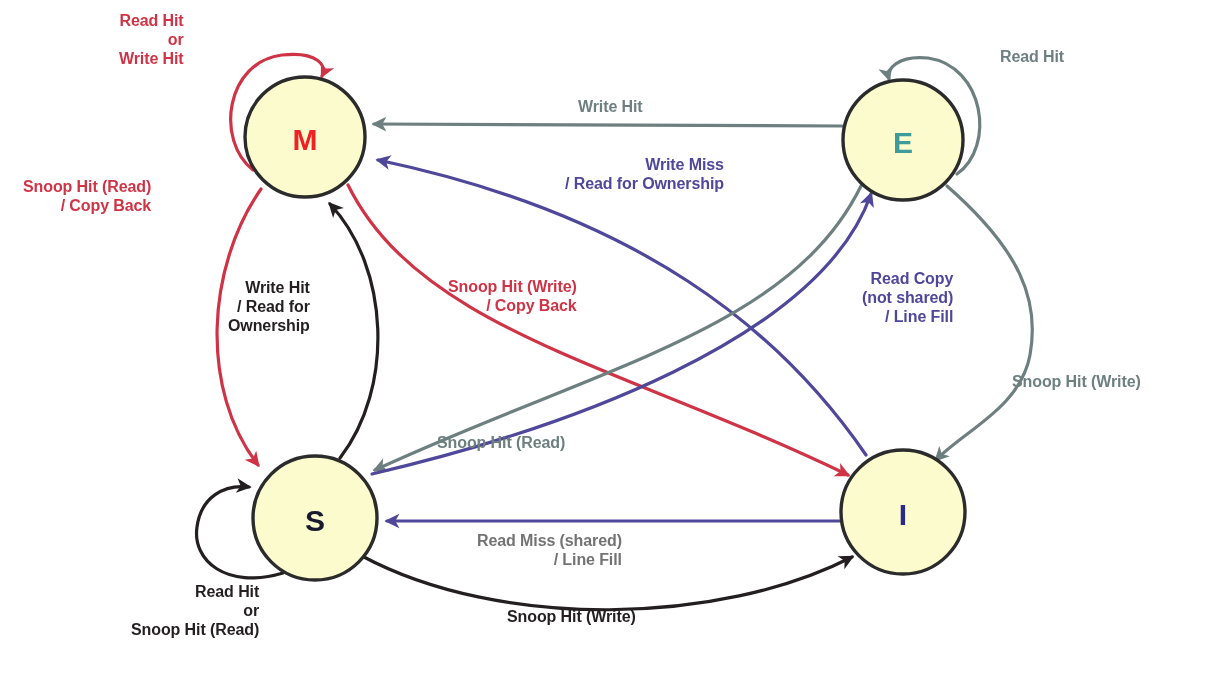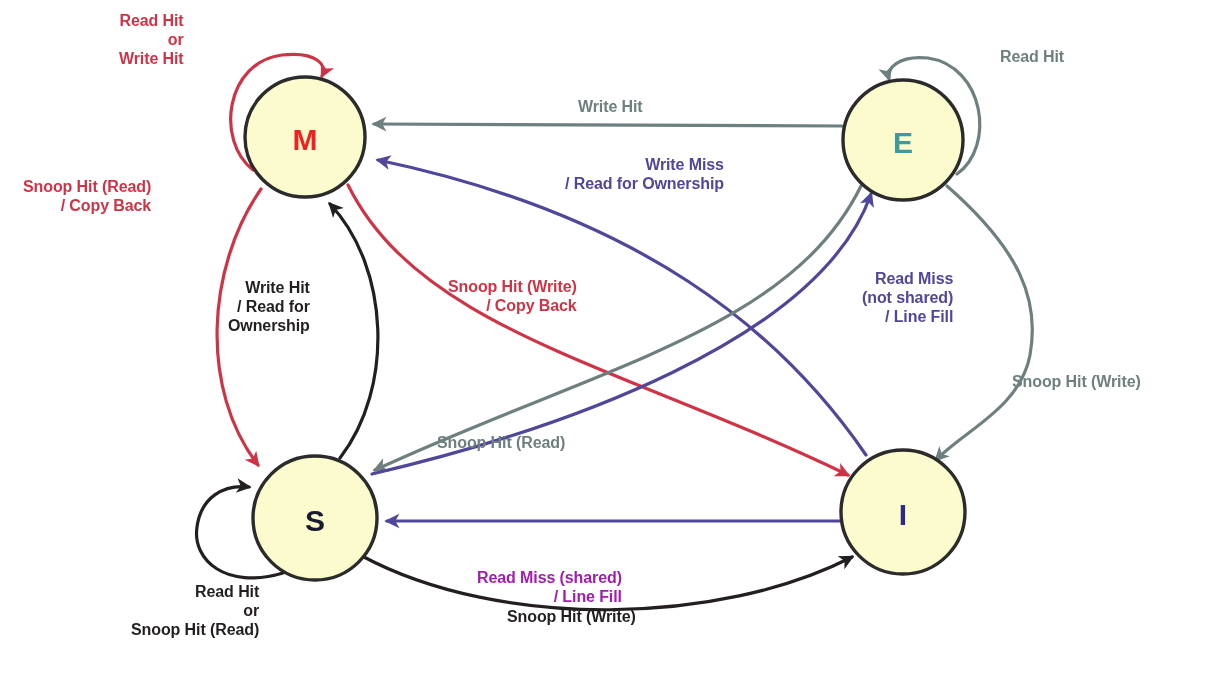--- a/index.html
+++ b/index.html
@@ -130,29 +130,29 @@
 Ownership</div>
 
   <div class="edge-label" style="left:578px; top:98px;  color:#6e7f7f;">Write Hit</div>
 
   <div class="edge-label" style="left:565px; top:156px; color:#4f479a;">Write Miss
 / Read for Ownership</div>
 
   <div class="edge-label" style="left:448px; top:278px; color:#cf3446;">Snoop Hit (Write)
 / Copy Back</div>
 
-  <div class="edge-label" style="left:862px; top:270px; color:#4f479a;">Read Miss
+  <div class="edge-label" style="left:862px; top:270px; color:#4f479a;">Read Copy
 (not shared)
 / Line Fill</div>
 
   <div class="edge-label" style="left:1012px; top:373px; color:#6e7f7f;">Snoop Hit (Write)</div>
 
   <div class="edge-label" style="left:437px; top:434px; color:#6e7f7f;">Snoop Hit (Read)</div>
 
-  <div class="edge-label" style="left:477px; top:532px; color:#a21caf;margin-top:37px;">Read Miss (shared)
+  <div class="edge-label" style="left:477px; top:532px; color:#737373;">Read Miss (shared)
 / Line Fill</div>
 
   <div class="edge-label" style="left:131px; top:583px; color:#231f20;">Read Hit
 or
 Snoop Hit (Read)</div>
 
   <div class="edge-label" style="left:507px; top:608px; color:#231f20;">Snoop Hit (Write)</div>
 
   <div class="edge-label" style="left:1000px; top:48px; color:#6e7f7f;">Read Hit</div>
 

